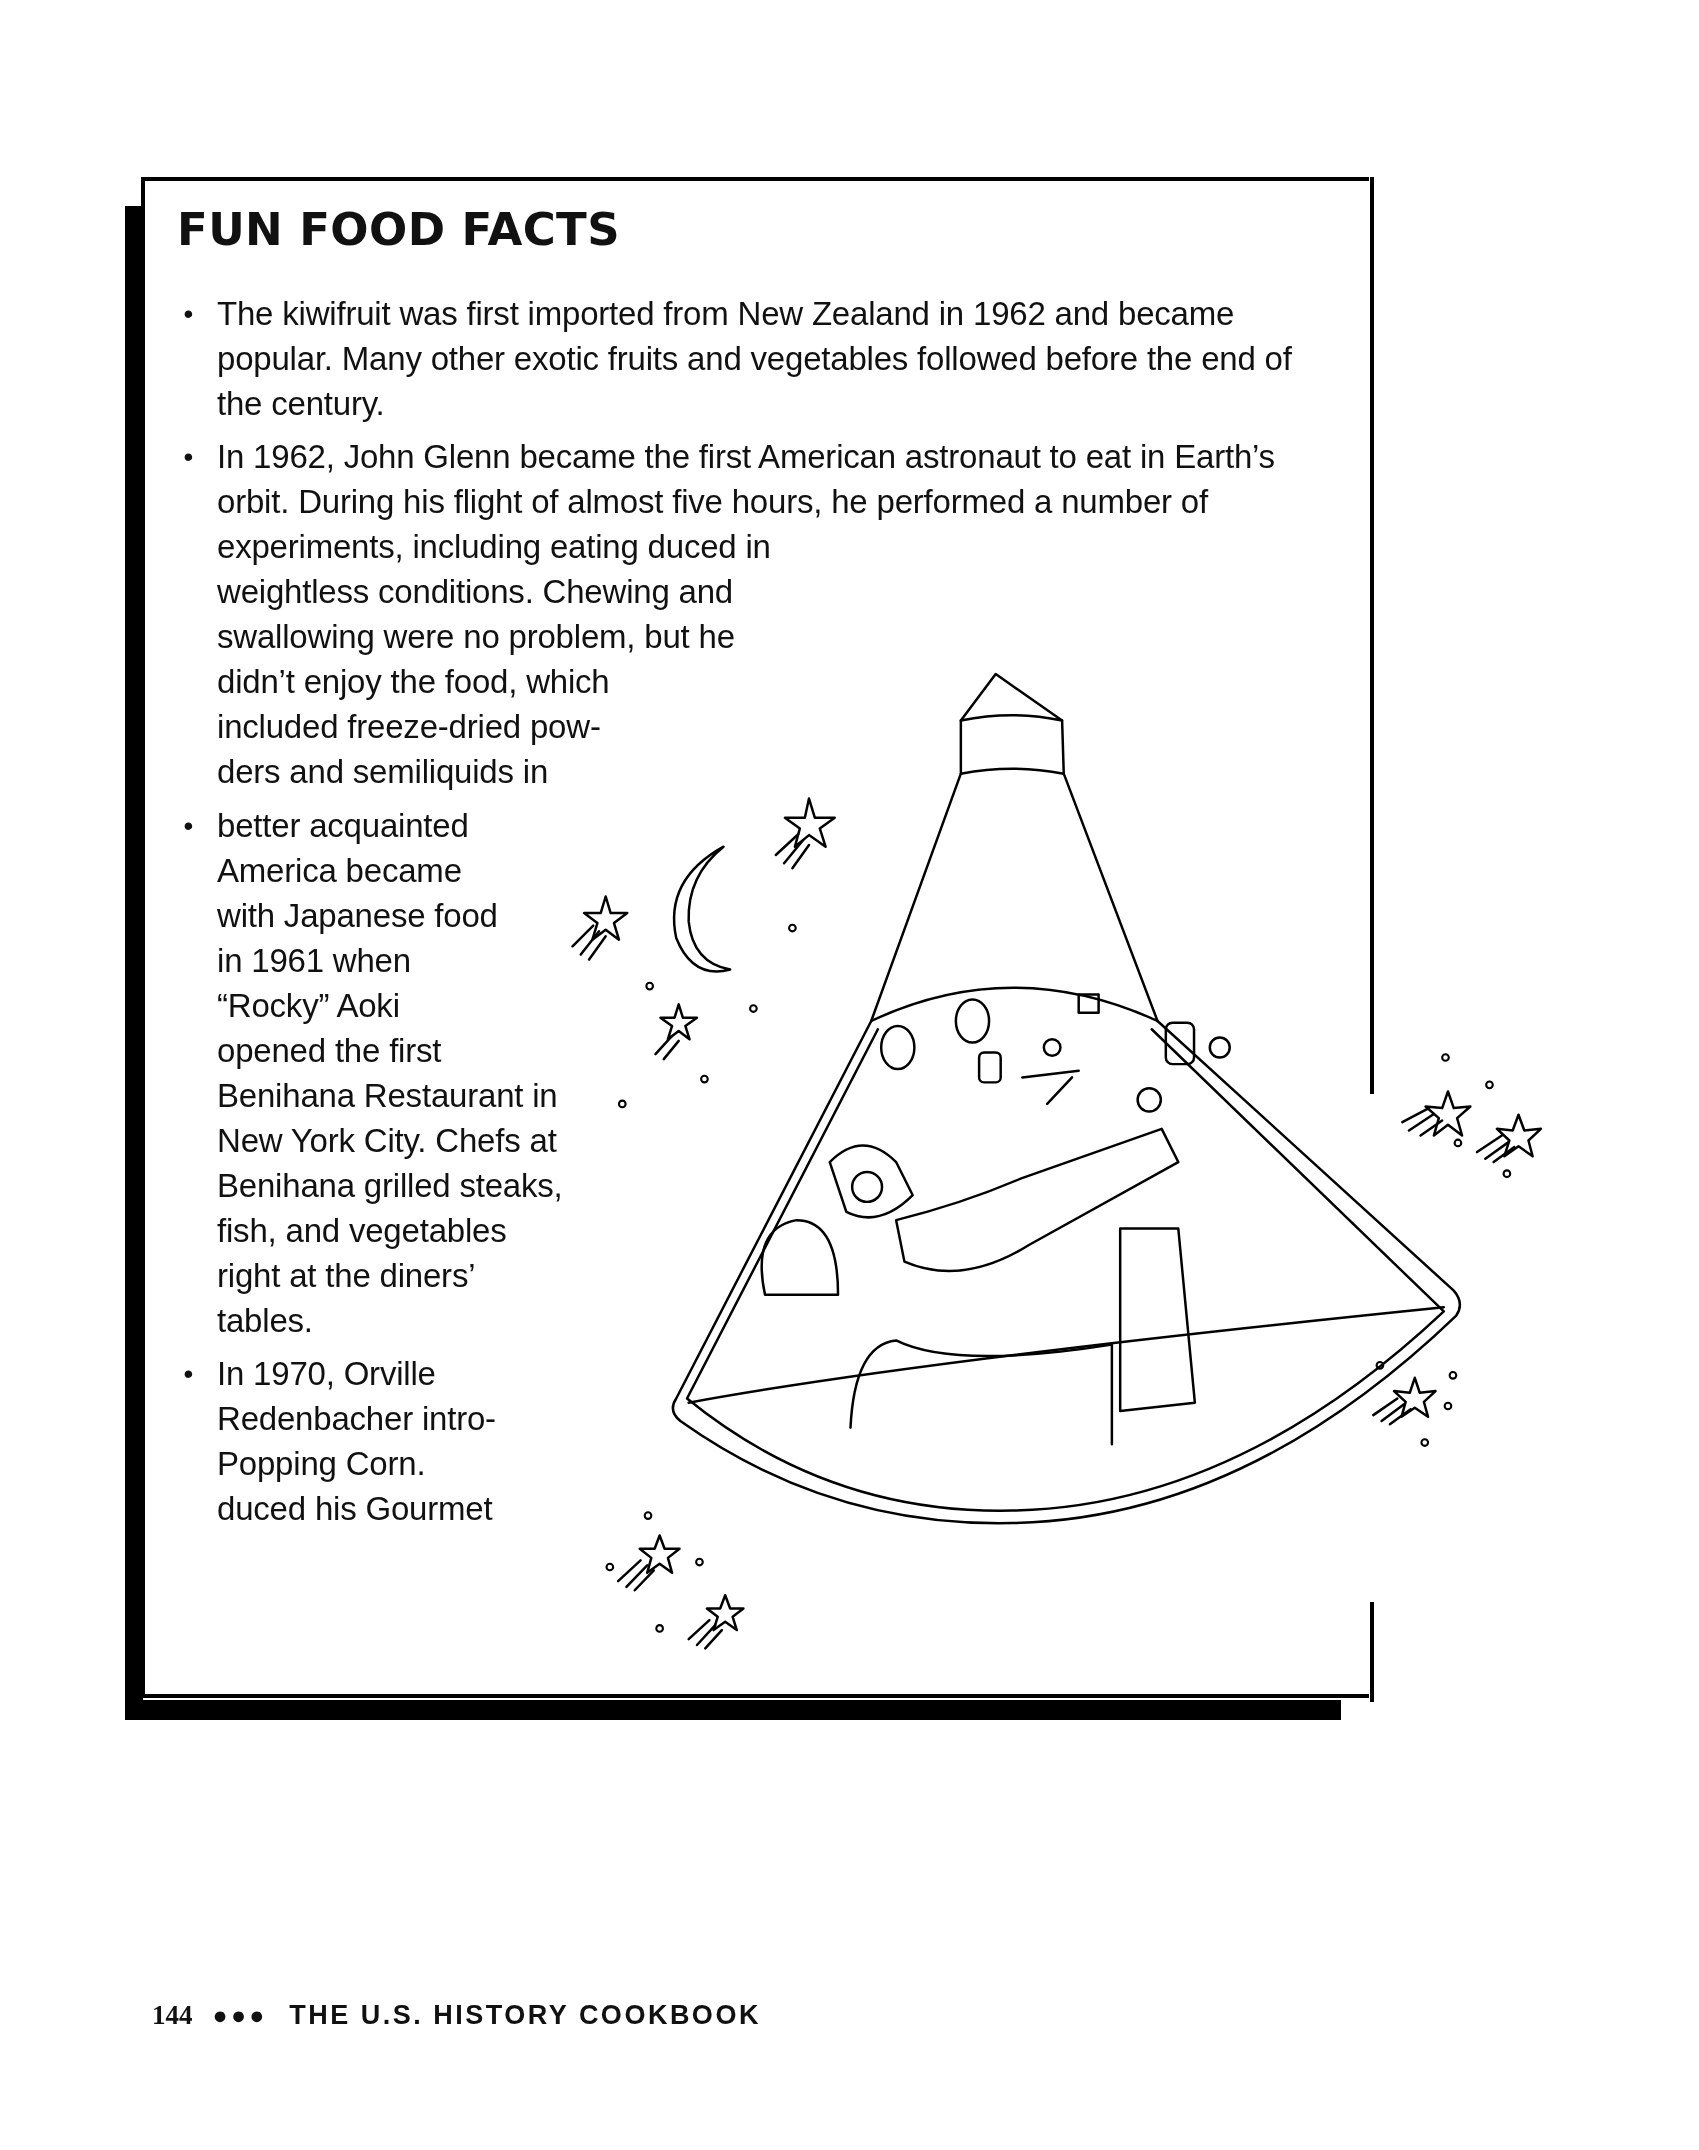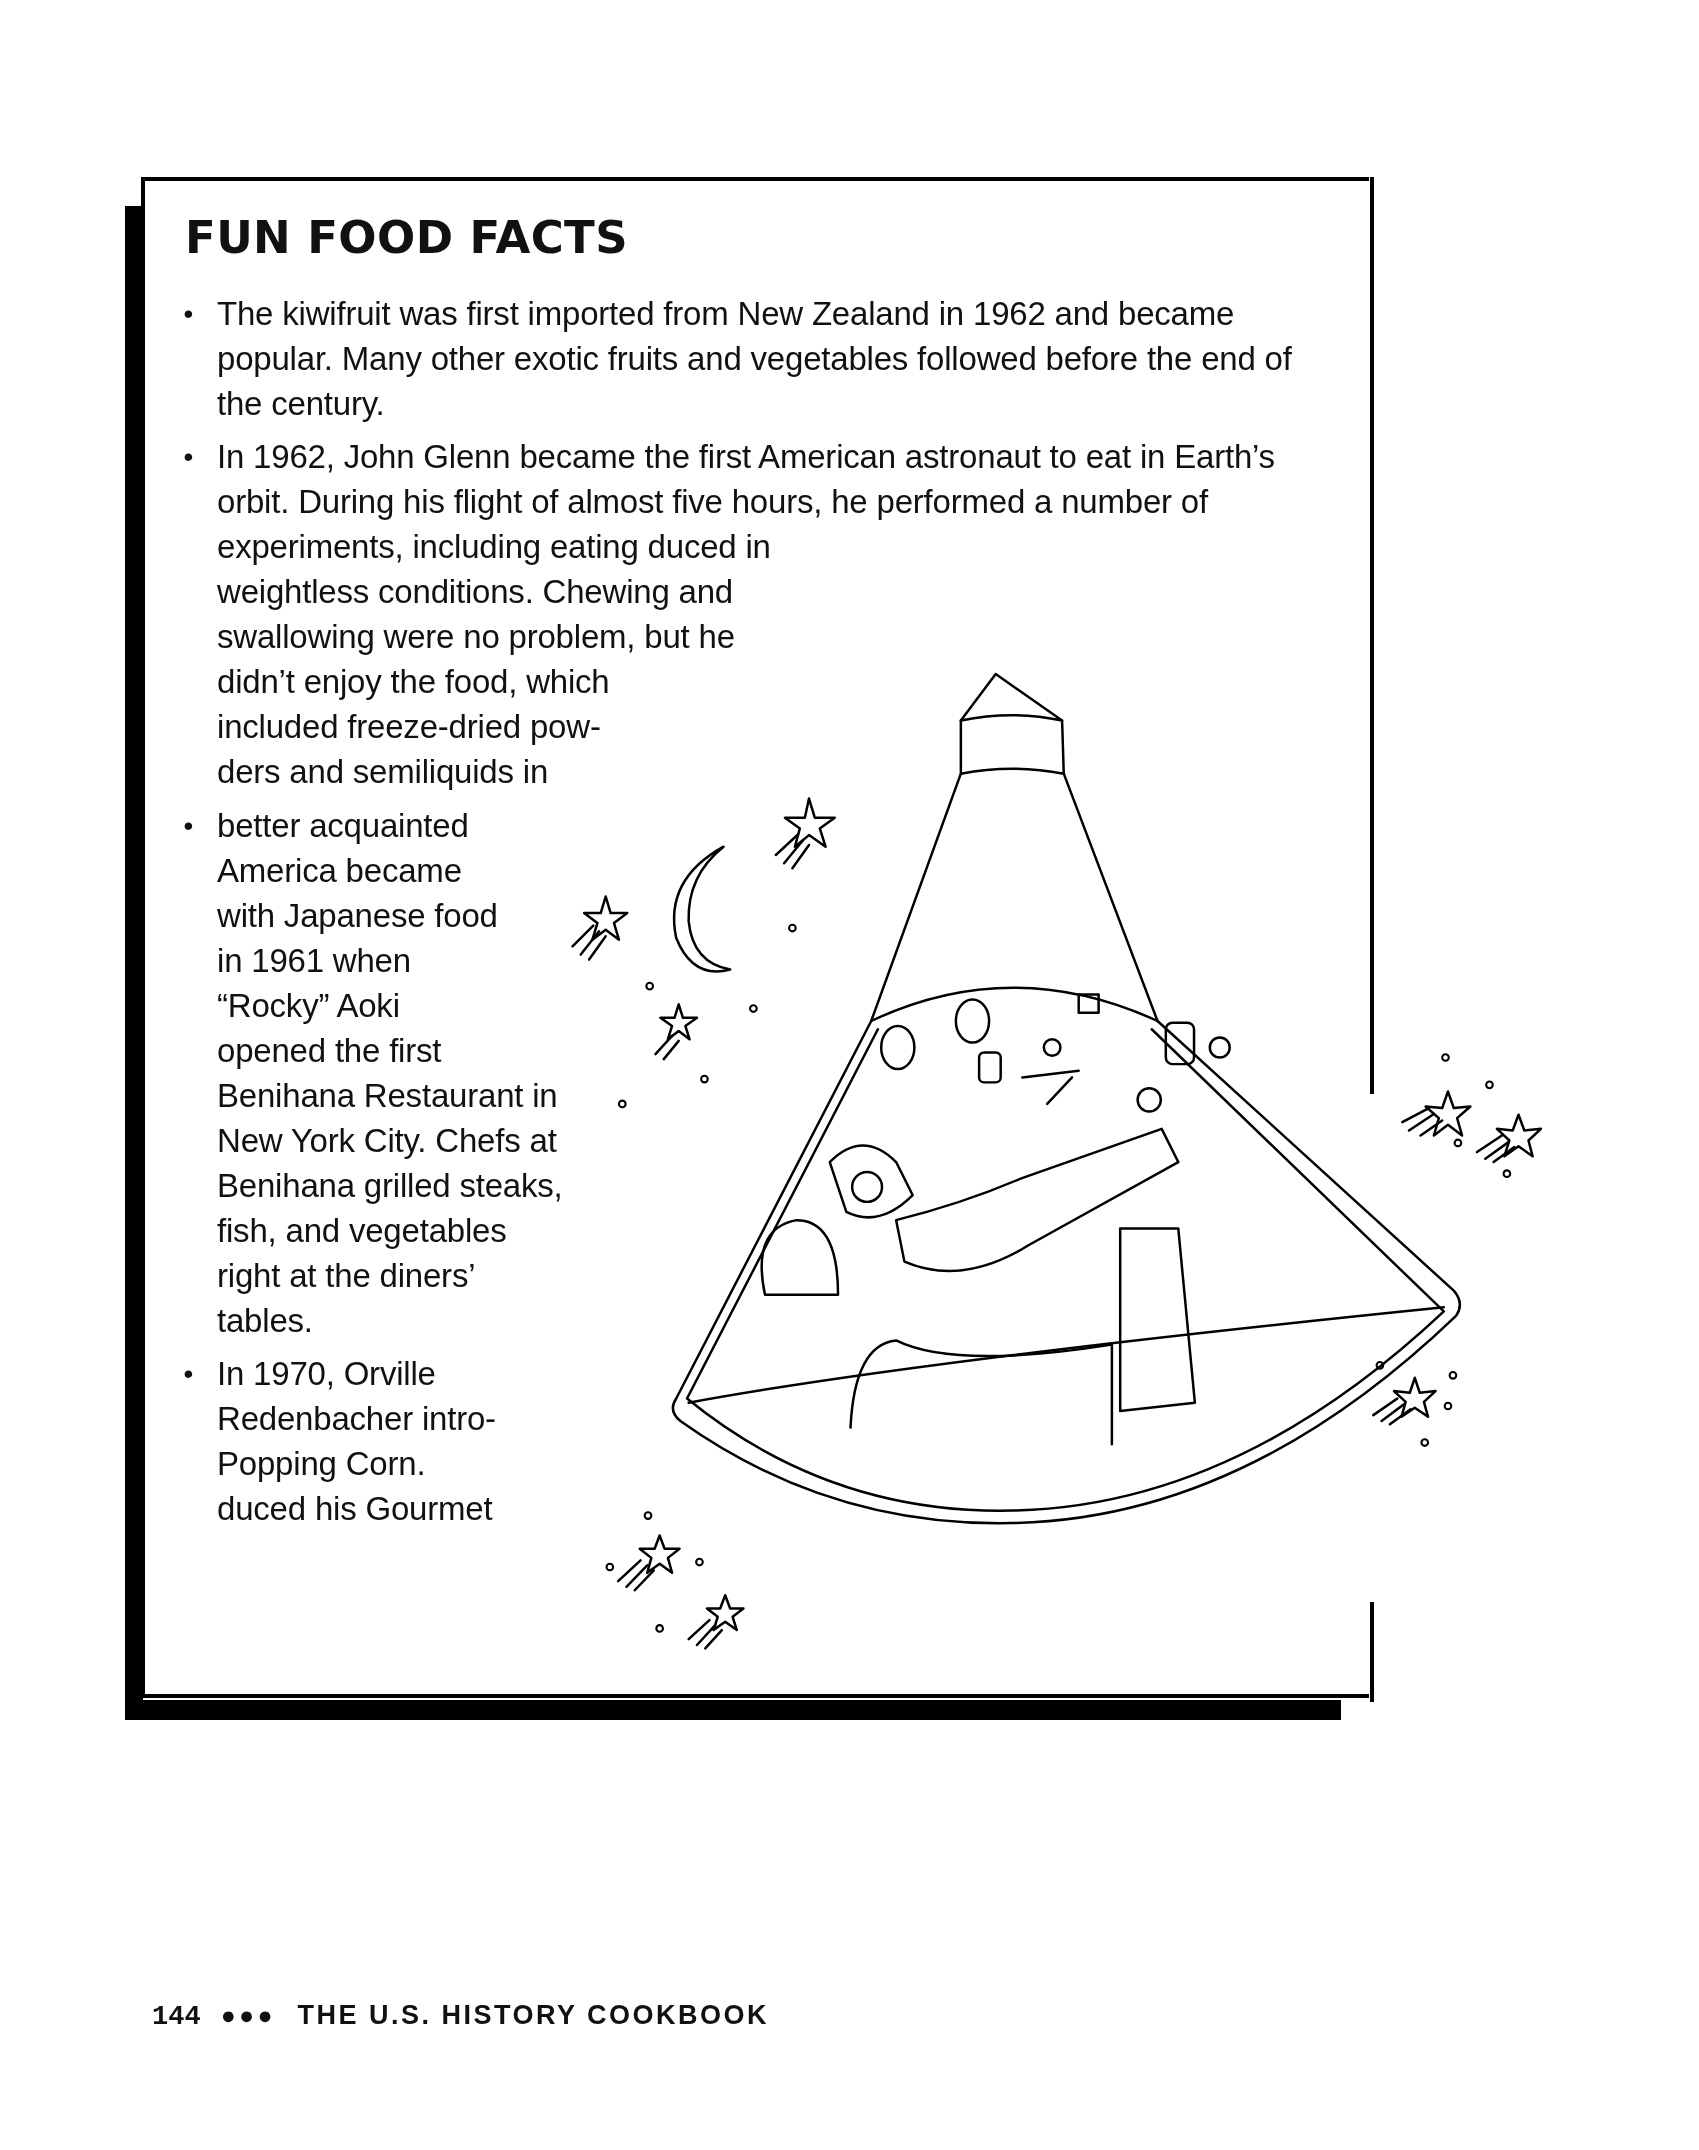--- a/index.html
+++ b/index.html
@@ -5,31 +5,31 @@
   html, body { margin: 0; padding: 0; background: #ffffff; }
   body { width: 1700px; height: 2151px; position: relative; overflow: hidden; font-family: "Liberation Sans", "DejaVu Sans", sans-serif; color: #111; }
 
   
   .box-shadow-left { position: absolute; left: 125px; top: 206px; width: 18px; height: 1514px; background: #000; }
   .box-shadow-bottom { position: absolute; left: 125px; top: 1700px; width: 1216px; height: 20px; background: #000; }
   .box { position: absolute; left: 141px; top: 177px; width: 1228px; height: 1521px; border-top: 4.2px solid #000; border-left: 4.2px solid #000; border-bottom: 4.2px solid #000; background: #fff; box-sizing: border-box; }
   .box-right-top { position: absolute; left: 1370px; top: 177px; width: 4.2px; height: 917px; background: #000; }
   .box-right-bottom { position: absolute; left: 1370px; top: 1602px; width: 4.2px; height: 100px; background: #000; }
 
-  .title { position: absolute; left: 177px; top: 205px; font-family: "DejaVu Sans", sans-serif; font-weight: bold; font-size: 45px; letter-spacing: 0.4px; margin: 8px; line-height: 50px; }
+  .title { position: absolute; left: 177px; top: 205px; font-family: "DejaVu Sans", sans-serif; font-weight: bold; font-size: 45px; letter-spacing: 0.4px; margin: 0; line-height: 50px; }
 
   .facts { position: absolute; left: 177px; top: 291px; margin: 0; padding: 0; list-style: none; }
   .fact { position: relative; padding-left: 40px; font-size: 33px; line-height: 45px; margin-bottom: 8.3px; font-family: "Liberation Sans", sans-serif; font-weight: normal; letter-spacing: -0.2px; }
   .fact .bullet { position: absolute; left: 6.6px; top: 0; font-size: 28px; }
   .fact .line { display: block; white-space: nowrap; }
 
   .illustration { position: absolute; left: 531px; top: 606px; width: 1029px; height: 1054px; }
 
   .footer { position: absolute; left: 152px; top: 2000px; font-size: 27px; letter-spacing: 2.5px; white-space: nowrap; }
-  .footer .page-num { font-family: Liberation Mono, monospace; font-weight: bold; letter-spacing: 0; }
+  .footer .page-num { font-family: Liberation Serif, serif; font-weight: bold; letter-spacing: 0; }
   .footer .dots { margin: 0 11.6px 0 10px; letter-spacing: 3.3px; font-size: 25px; }
   .footer .book-title { font-family: "Liberation Sans", sans-serif; font-weight: bold; }
 </style>
 </head>
 <body>
 
 <div class="box-shadow-left"></div>
 <div class="box-shadow-bottom"></div>
 <div class="box"></div>
 <div class="box-right-top"></div>

